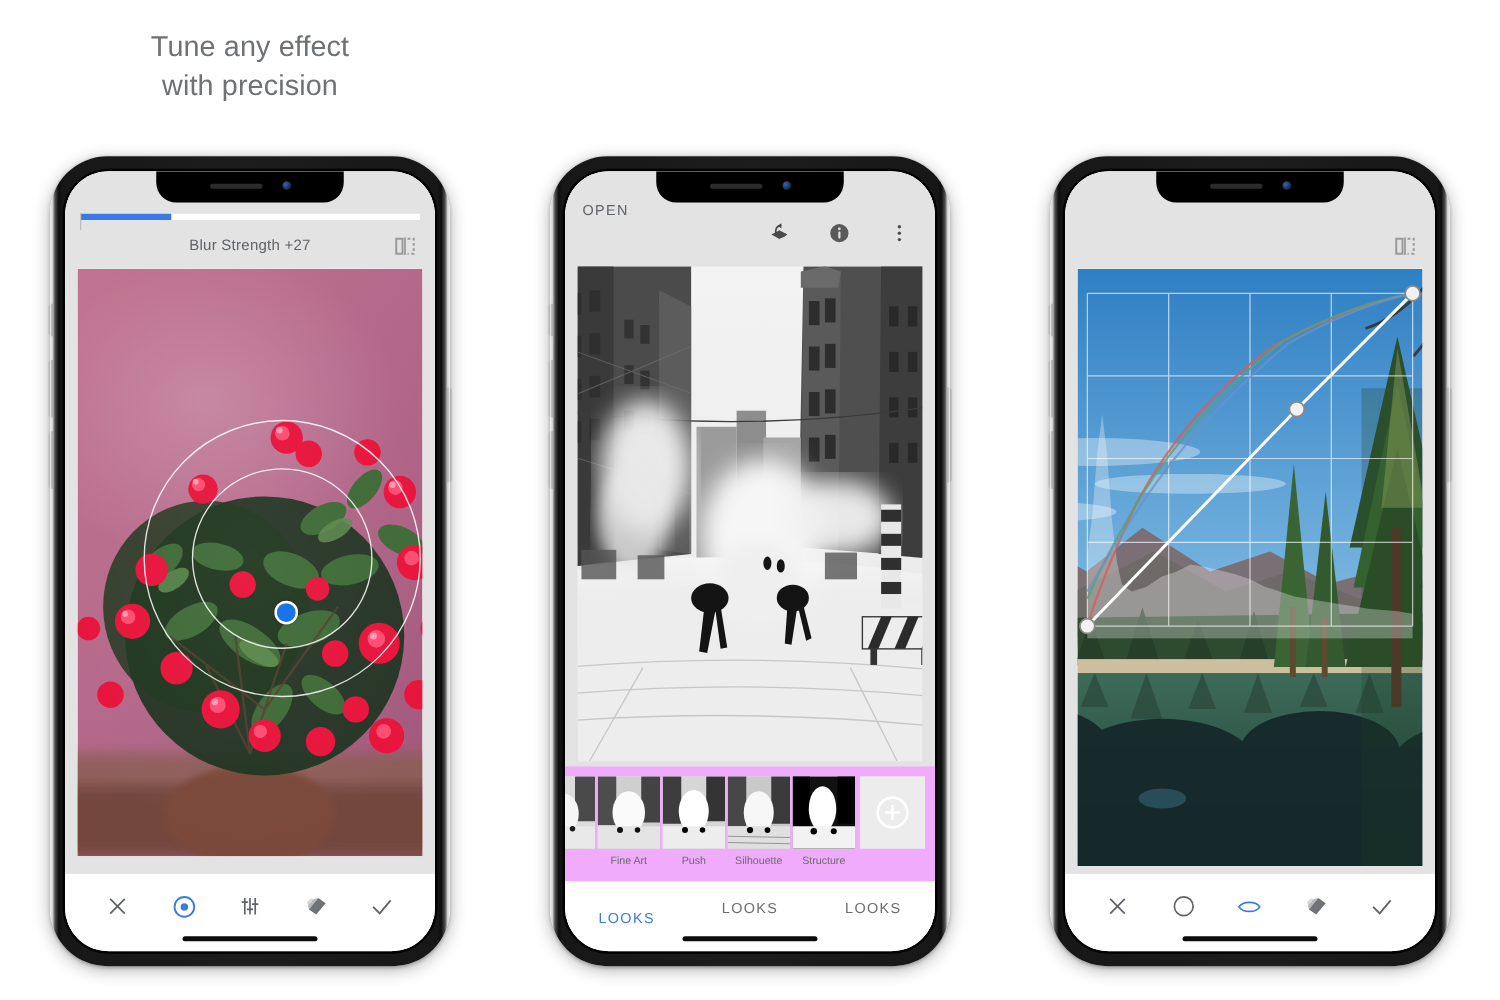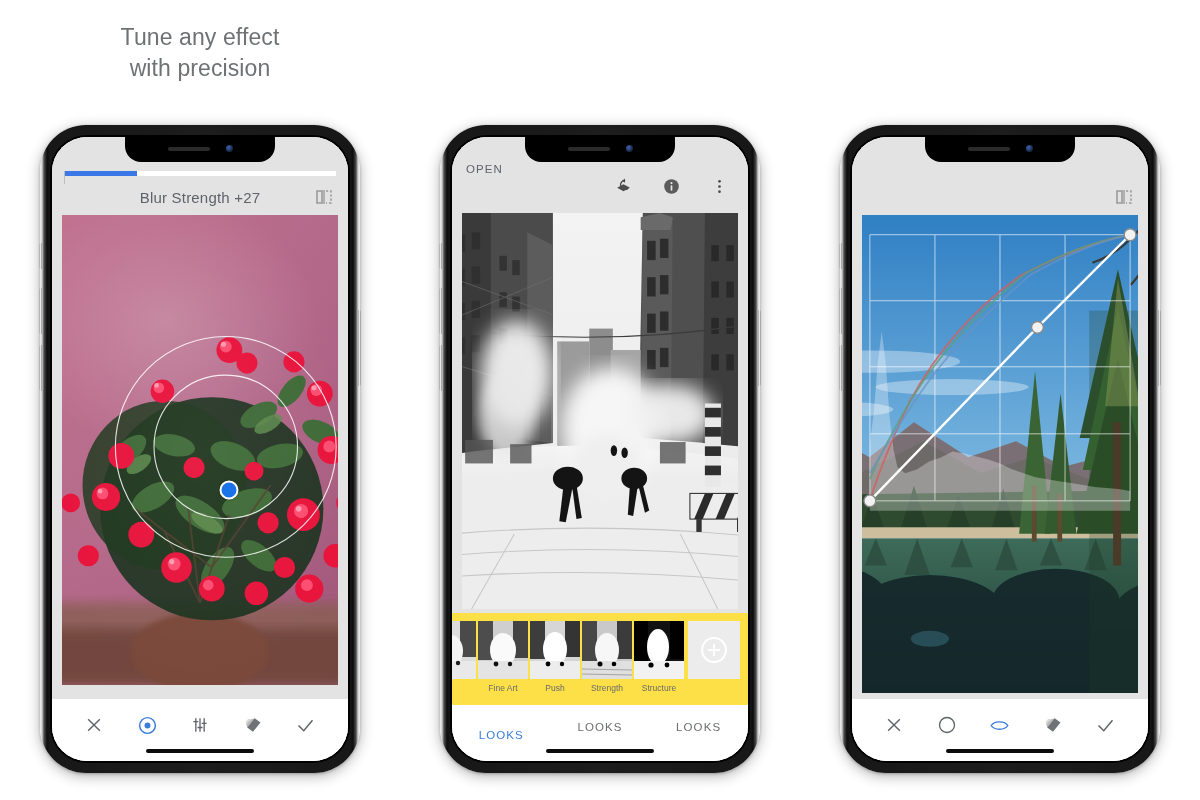--- a/index.html
+++ b/index.html
@@ -130,21 +130,21 @@
     position: absolute; top: 34px; left: 12px; right: 12px;
     height: 5px; background: #ffffff; border-radius: 0;
   }
   .progress-fill { height: 100%; background: #3b78e7; border-radius: 0; }
   .progress-cap {
     position: absolute; left: 12px; top: 34px; width: 1px; height: 13px;
     background: #bdbdbd;
   }
   .param-label {
     position: absolute; top: 52px; left: 0; right: 0;
-    text-align: center; font-size: 15px; color: #5f6368; letter-spacing: .2px;
+    text-align: center; font-size: 12px; color: #5f6368; letter-spacing: .2px;
   }
   .compare-icon {
     position: absolute; top: 50px; right: 14px;
     width: 20px; height: 20px; color: #9a9a9a;
   }
 
   .photo-frame {
     position: absolute; left: 10px; right: 10px;
     background: #fff;
   }
@@ -159,21 +159,21 @@
     font-size: 11.5px; letter-spacing: 1.1px; color: #5f6368; font-weight: 500;
     margin-top: 26px;
   }
   .p2-top-icons { margin-left: auto; display: flex; align-items: center; gap: 18px; margin-top: 26px; }
 
   #p2-photo { top: 4px; bottom: 4px; }
 
   .looks-strip {
     flex: 0 0 auto;
     height: 92px;
-    background: #fde047;
+    background: #f0abfc;
     display: flex; align-items: flex-start; padding: 8px 0 0 0;
     overflow: hidden;
   }
   .look-item { width: 50px; flex: 0 0 auto; margin-right: 2px; }
   .look-thumb { width: 50px; height: 58px; overflow: hidden; background: #ddd; position: relative; }
   .look-name {
     text-align: center; font-size: 8.5px; color: #6b6b6b;
     margin-top: 4px; white-space: nowrap;
   }
   .look-add {
@@ -622,21 +622,21 @@
                     <ellipse cx="25" cy="29" rx="12" ry="17" fill="#f7f7f7"></ellipse>
                     <rect y="40" width="50" height="18" fill="#e0e0e0"></rect>
                     <g stroke="#8a8a8a" stroke-width=".7">
                       <line x1="0" y1="48" x2="50" y2="49"></line>
                         <line x1="0" y1="53" x2="50" y2="54"></line>
                     </g>
                     <circle cx="18" cy="43" r="2.5" fill="#000"></circle>
                     <circle cx="32" cy="43" r="2.3" fill="#000"></circle>
                   </svg>
                 </div>
-                <div class="look-name">Strength</div>
+                <div class="look-name">Silhouette</div>
               </div>
               <div class="look-item">
                 <div class="look-thumb">
                   <svg viewBox="0 0 50 58" width="50" height="58" preserveAspectRatio="none">
                     <rect width="50" height="58" fill="#111"></rect>
                     <rect x="0" y="0" width="14" height="40" fill="#000"></rect>
                     <rect x="36" y="0" width="14" height="38" fill="#000"></rect>
                     <ellipse cx="24" cy="26" rx="11" ry="18" fill="#ffffff"></ellipse>
                     <rect y="40" width="50" height="18" fill="#f2f2f2"></rect>
                     <circle cx="17" cy="44" r="2.6" fill="#000"></circle>

